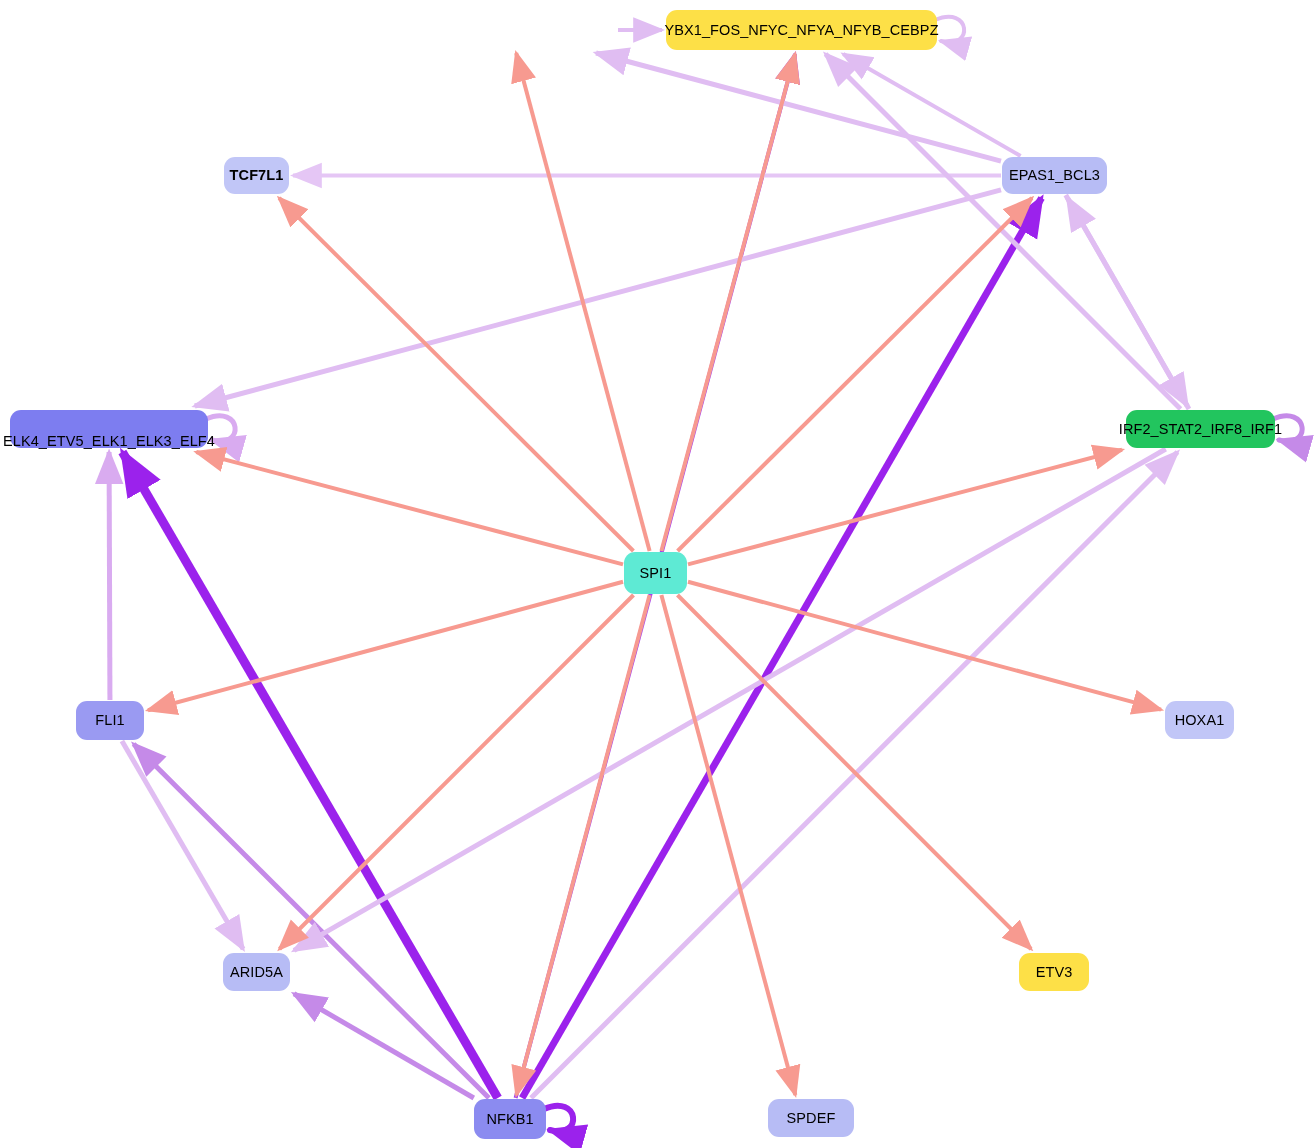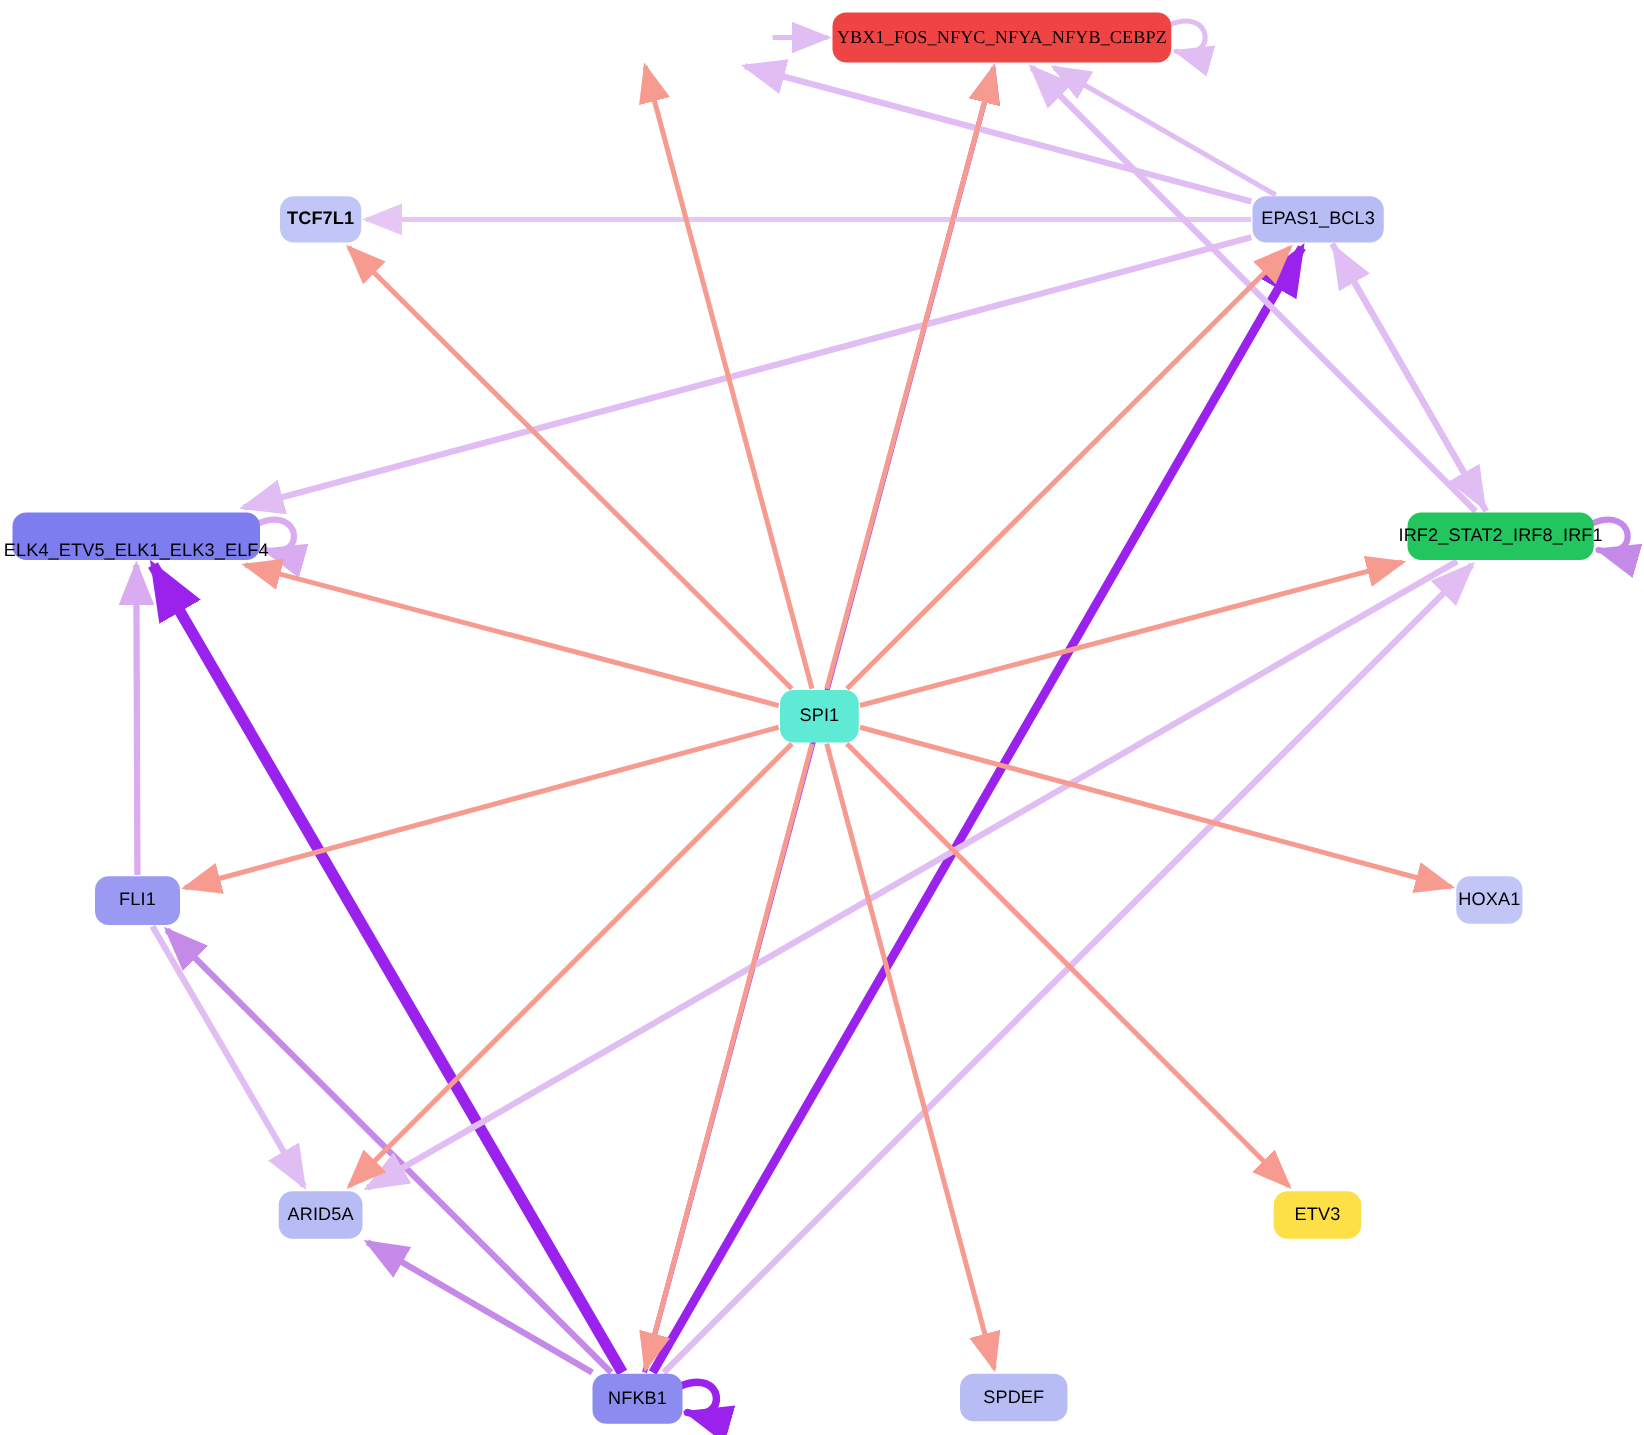--- a/index.html
+++ b/index.html
@@ -113,42 +113,42 @@
       <line x1="623.00" y1="564.44" x2="196.29" y2="452.00" stroke="#f79a90" stroke-width="4" stroke-linecap="butt" marker-end="url(#ah9)"></line>
       <line x1="688.00" y1="564.41" x2="1122.00" y2="449.74" stroke="#f79a90" stroke-width="4" stroke-linecap="butt" marker-end="url(#ah9)"></line>
       <line x1="623.00" y1="581.79" x2="148.00" y2="710.23" stroke="#f79a90" stroke-width="4" stroke-linecap="butt" marker-end="url(#ah9)"></line>
       <line x1="688.00" y1="581.78" x2="1161.00" y2="709.60" stroke="#f79a90" stroke-width="4" stroke-linecap="butt" marker-end="url(#ah9)"></line>
       <line x1="633.50" y1="595.00" x2="279.50" y2="949.00" stroke="#f79a90" stroke-width="4" stroke-linecap="butt" marker-end="url(#ah9)"></line>
       <line x1="677.47" y1="595.00" x2="1031.03" y2="949.00" stroke="#f79a90" stroke-width="4" stroke-linecap="butt" marker-end="url(#ah9)"></line>
       <line x1="649.64" y1="595.00" x2="516.40" y2="1095.00" stroke="#f79a90" stroke-width="4" stroke-linecap="butt" marker-end="url(#ah9)"></line>
       <line x1="661.39" y1="595.00" x2="795.34" y2="1095.00" stroke="#f79a90" stroke-width="4" stroke-linecap="butt" marker-end="url(#ah9)"></line>
     </svg>
   <div id="node-layer">
-      <div class="gnode" style="left: 666px; top: 10px; width: 271px; height: 40px; background: #ef4444; font-family: Liberation Serif, serif;">
+      <div class="gnode" style="left: 666px; top: 10px; width: 271px; height: 40px; background: #fde047;">
         <span>YBX1_FOS_NFYC_NFYA_NFYB_CEBPZ</span>
       </div>
       <div class="gnode" style="left: 224px; top: 157px; width: 65px; height: 37px; background: rgb(193, 198, 247); font-weight: bold;">
         <span>TCF7L1</span>
       </div>
       <div class="gnode" style="left: 1002px; top: 157px; width: 105px; height: 37px; background: rgb(183, 188, 245); justify-content: center;">
         <span>EPAS1_BCL3</span>
       </div>
       <div class="gnode" style="left: 10px; top: 410px; width: 198px; height: 38px; background: rgb(125, 125, 240); align-items: flex-end;">
         <span>ELK4_ETV5_ELK1_ELK3_ELF4</span>
       </div>
       <div class="gnode" style="left: 1126px; top: 410px; width: 149px; height: 38px; background: #22c55e;">
         <span>IRF2_STAT2_IRF8_IRF1</span>
       </div>
       <div class="gnode" style="left: 624px; top: 552px; width: 63px; height: 42px; background: #5eead4;">
         <span>SPI1</span>
       </div>
       <div class="gnode" style="left: 76px; top: 701px; width: 68px; height: 39px; background: rgb(154, 154, 242);">
         <span>FLI1</span>
       </div>
-      <div class="gnode" style="left: 1165px; top: 701px; width: 53px; height: 38px; background: rgb(193, 198, 247);">
+      <div class="gnode" style="left: 1165px; top: 701px; width: 69px; height: 38px; background: rgb(193, 198, 247);">
         <span>HOXA1</span>
       </div>
       <div class="gnode" style="left: 223px; top: 953px; width: 67px; height: 38px; background: rgb(183, 188, 245);">
         <span>ARID5A</span>
       </div>
       <div class="gnode" style="left: 1019px; top: 953px; width: 70px; height: 38px; background: #fde047;">
         <span>ETV3</span>
       </div>
       <div class="gnode" style="left: 474px; top: 1099px; width: 72px; height: 40px; background: rgb(139, 139, 240);">
         <span>NFKB1</span>

